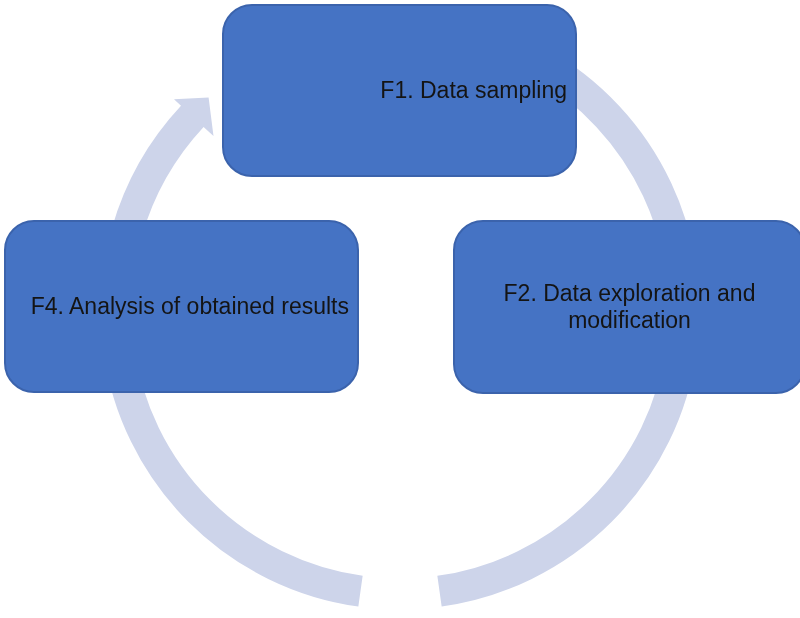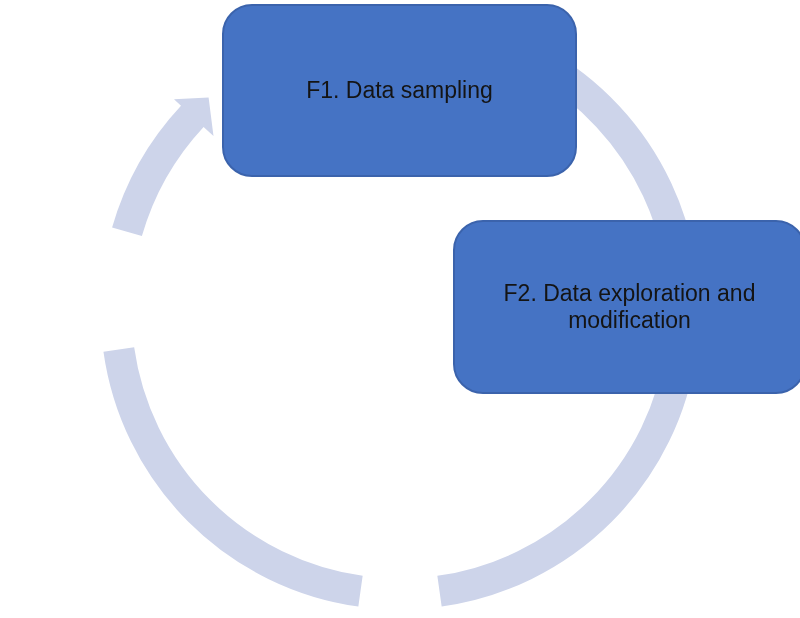--- a/index.html
+++ b/index.html
@@ -17,21 +17,21 @@
     width: 800px; height: 618px;
   }
   .node {
     position: absolute;
     box-sizing: border-box;
     background: #4573C4;
     border: 2px solid #3B63AC;
     border-radius: 30px;
     display: flex;
     align-items: center;
-    justify-content: center;
+    justify-content: flex-end;
     text-align: center;
     color: #141414;
     font-size: 23px;
     line-height: 1.16;
     padding: 0 8px;
   }
   .node-f1 { left: 222px; top: 4px;   width: 355px; height: 173px; }
   .node-f2 { left: 441px; top: 220px; width: 353px; height: 174px; margin-left: 12px; }
   .node-f3 { left: 225px; top: 438px; width: 356px; height: 174px; }
   .node-f4 { left: 4px;   top: 220px; width: 355px; height: 173px; }
@@ -61,14 +61,17 @@
 
   <div class="node node-f1">
     <span>F1. Data sampling</span>
   </div>
 
   <div class="node node-f2">
     <span>F2. Data exploration and modification</span>
   </div>
 
 
+  <div class="node node-f4">
+    <span>F4. Analysis of obtained results</span>
+  </div>
 
 </div>
 
 </body></html>

